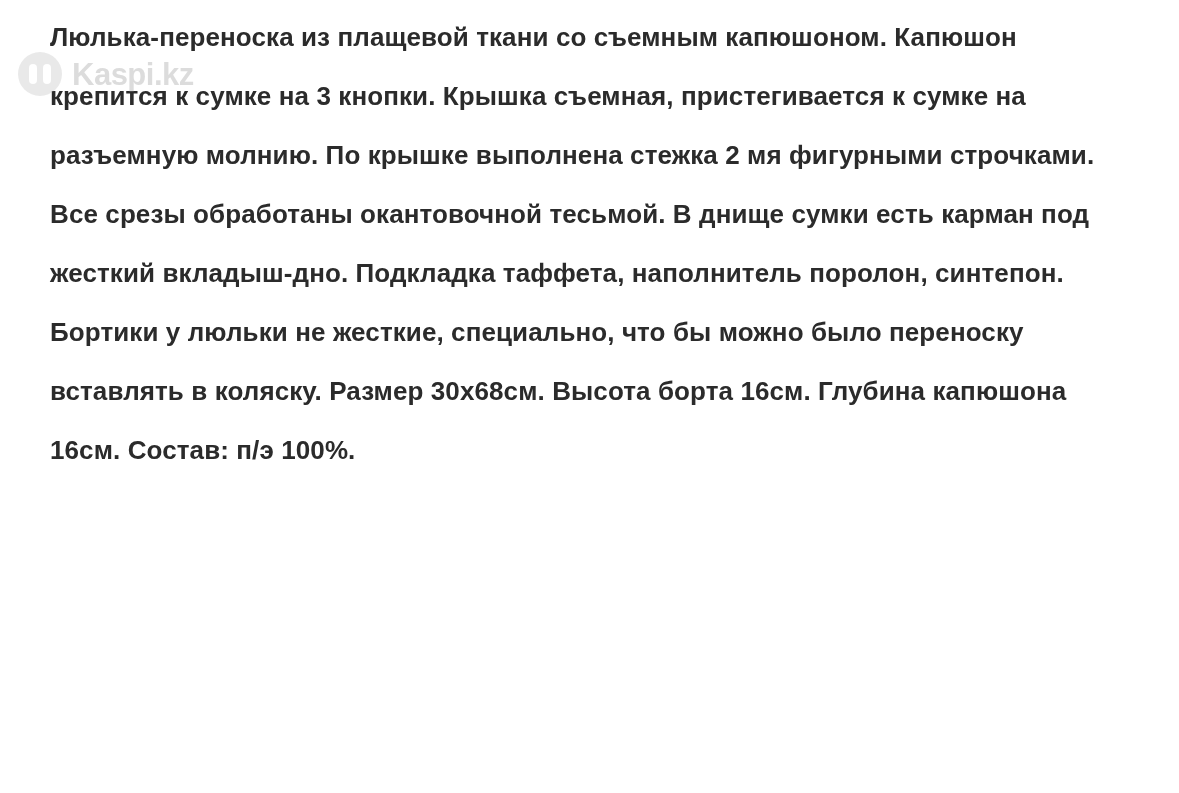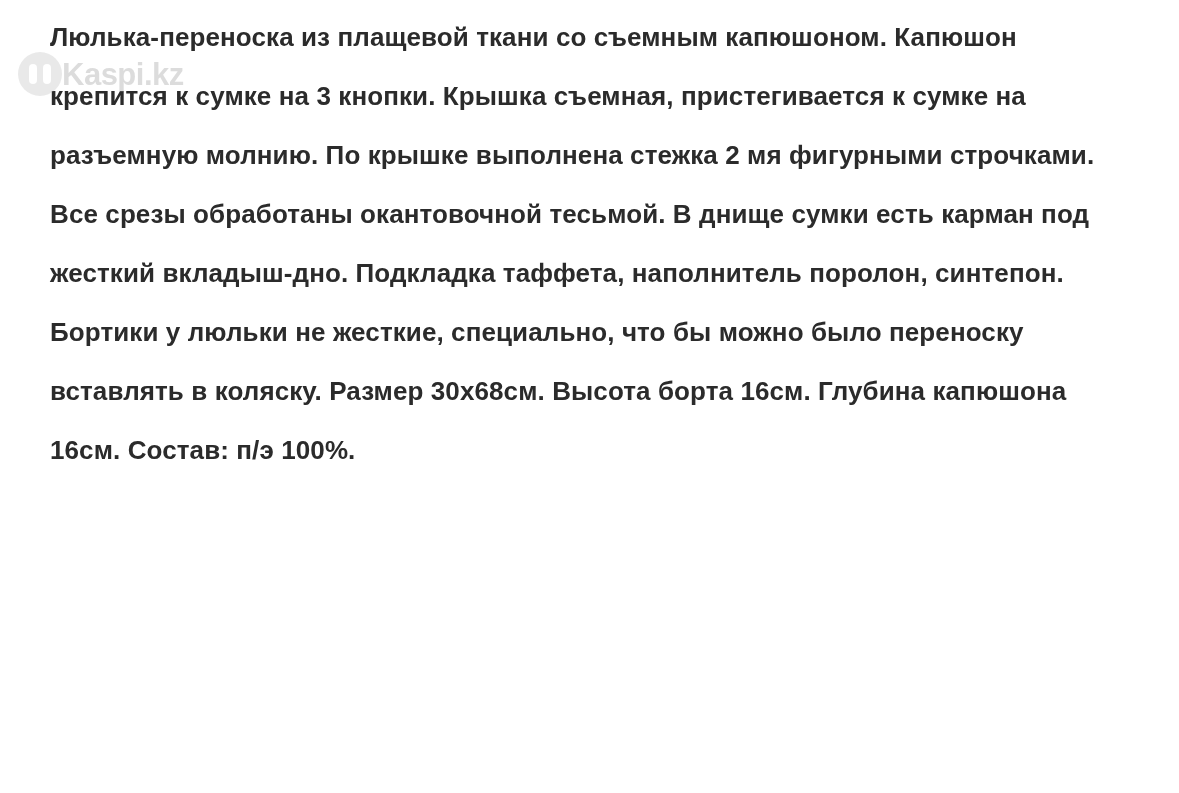--- a/index.html
+++ b/index.html
@@ -15,21 +15,21 @@
     position: relative;
   }
 
   
   .watermark {
     position: absolute;
     top: 52px;
     left: 18px;
     display: flex;
     align-items: center;
-    gap: 0;
+    gap: 10px;
     opacity: 0.30;
     z-index: 5;
     pointer-events: none;
   }
   .watermark .mark {
     width: 44px;
     height: 44px;
     border-radius: 50%;
     background: #b8b8b8;
     position: relative;

